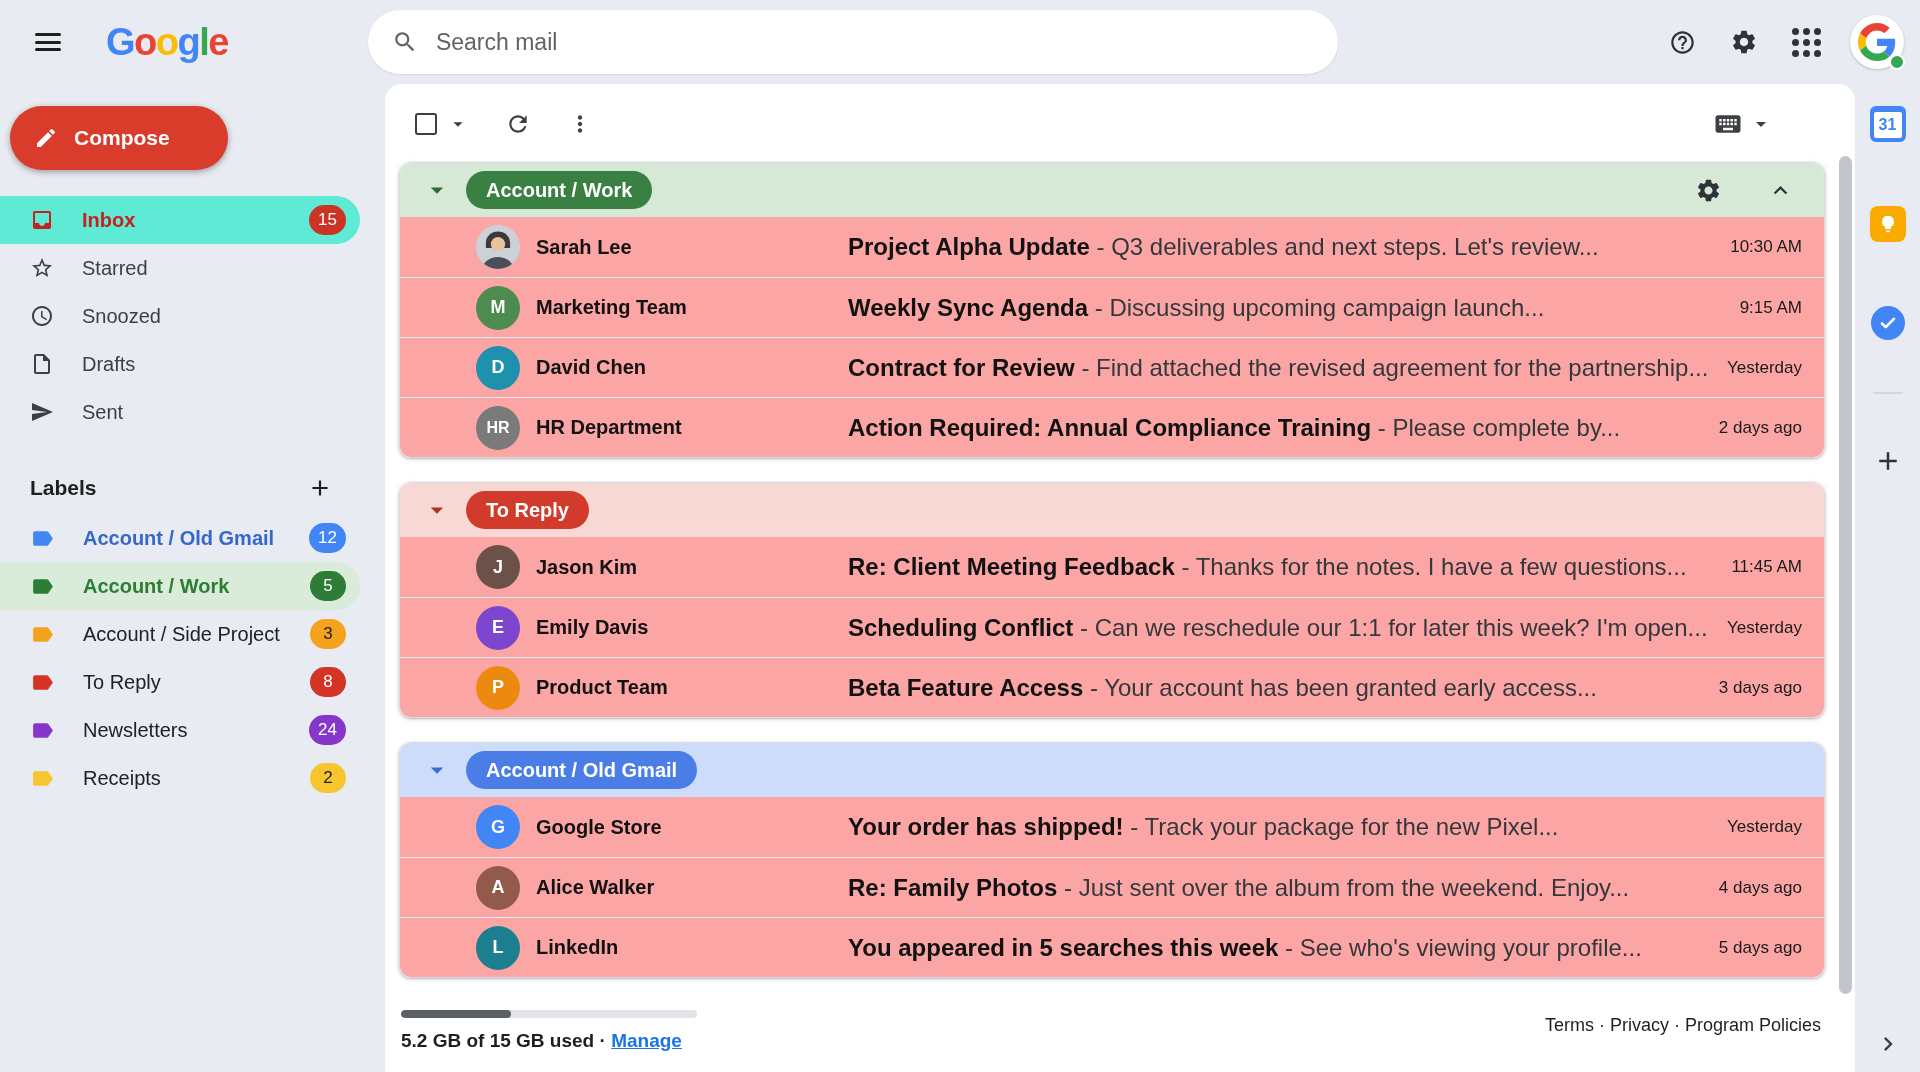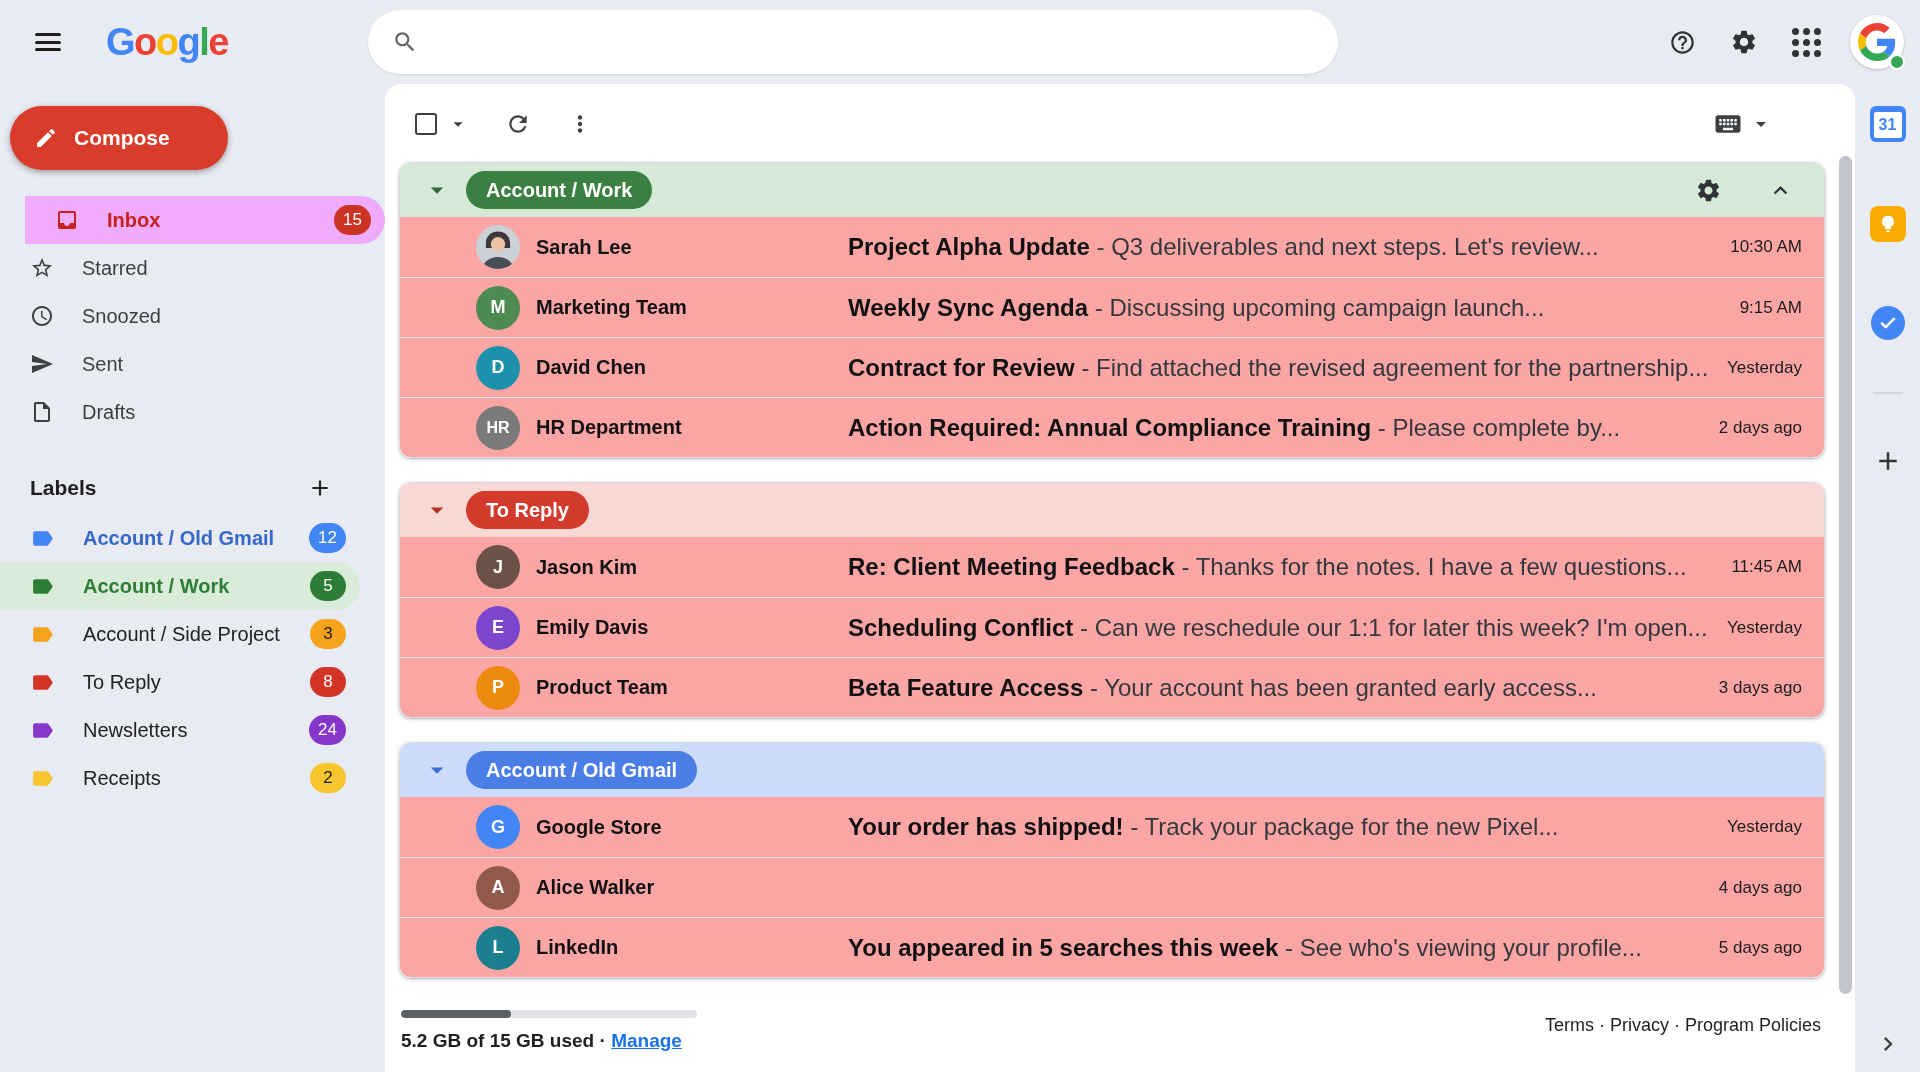--- a/index.html
+++ b/index.html
@@ -104,20 +104,21 @@
         <span></span>
       </div>
   </div>
   <div class="logo"><span style="color: rgb(66, 133, 244);">G</span><span style="color: rgb(234, 67, 53);">o</span><span style="color: rgb(251, 188, 5);">o</span><span style="color: rgb(66, 133, 244);">g</span><span style="color: rgb(52, 168, 83);">l</span><span style="color: rgb(234, 67, 53);">e</span></div>
   <div class="search">
     <span style="color:#5f6368;display:flex">
       <svg width="26" height="26" viewBox="0 0 24 24" fill="currentColor">
           <path d="M15.5 14h-.79l-.28-.27C15.41 12.59 16 11.11 16 9.5 16 5.91 13.09 3 9.5 3S3 5.91 3 9.5 5.91 16 9.5 16c1.61 0 3.09-.59 4.23-1.57l.27.28v.79l5 4.99L20.49 19l-4.99-5zm-6 0C7.01 14 5 11.99 5 9.5S7.01 5 9.5 5 14 7.01 14 9.5 11.99 14 9.5 14z"></path>
         </svg>
     </span>
+    <input placeholder="Search mail" style="">
   </div>
   <div class="top-actions">
     <div class="icon-btn">
       <svg width="27" height="27" viewBox="0 0 24 24" fill="currentColor">
           <path d="M11 18h2v-2h-2v2zm1-16C6.48 2 2 6.48 2 12s4.48 10 10 10 10-4.48 10-10S17.52 2 12 2zm0 18c-4.41 0-8-3.59-8-8s3.59-8 8-8 8 3.59 8 8-3.59 8-8 8zm0-14c-2.21 0-4 1.79-4 4h2c0-1.1.9-2 2-2s2 .9 2 2c0 2-3 1.75-3 5h2c0-2.25 3-2.5 3-5 0-2.21-1.79-4-4-4z"></path>
         </svg>
     </div>
     <div class="icon-btn">
       <svg width="28" height="28" viewBox="0 0 24 24" fill="currentColor">
           <path d="M19.14 12.94c.04-.3.06-.61.06-.94 0-.32-.02-.64-.07-.94l2.03-1.58c.18-.14.23-.41.12-.61l-1.92-3.32c-.12-.22-.37-.29-.59-.22l-2.39.96c-.5-.38-1.03-.7-1.62-.94l-.36-2.54c-.04-.24-.24-.41-.48-.41h-3.84c-.24 0-.43.17-.47.41l-.36 2.54c-.59.24-1.13.57-1.62.94l-2.39-.96c-.22-.08-.47 0-.59.22L2.74 8.87c-.12.21-.08.47.12.61l2.03 1.58c-.05.3-.09.63-.09.94s.02.64.07.94l-2.03 1.58c-.18.14-.23.41-.12.61l1.92 3.32c.12.22.37.29.59.22l2.39-.96c.5.38 1.03.7 1.62.94l.36 2.54c.05.24.24.41.48.41h3.84c.24 0 .44-.17.47-.41l.36-2.54c.59-.24 1.13-.56 1.62-.94l2.39.96c.22.08.47 0 .59-.22l1.92-3.32c.12-.22.07-.47-.12-.61l-2.01-1.58zM12 15.6c-1.98 0-3.6-1.62-3.6-3.6s1.62-3.6 3.6-3.6 3.6 1.62 3.6 3.6-1.62 3.6-3.6 3.6z"></path>
@@ -150,50 +151,50 @@
 
 <aside class="sidebar">
   <button class="compose" style="background: rgb(217, 60, 43);">
     <svg width="24" height="24" viewBox="0 0 24 24" fill="#fff">
         <path d="M3 17.25V21h3.75L17.81 9.94l-3.75-3.75L3 17.25zM20.71 7.04c.39-.39.39-1.02 0-1.41l-2.34-2.34a.9959.9959 0 0 0-1.41 0l-1.83 1.83 3.75 3.75 1.83-1.83z"></path>
       </svg>
     <span>Compose</span>
   </button>
 
   <nav class="nav">
-    <div class="nav-row bold" style="background: #f0abfc; color: rgb(197, 34, 31); margin-left: 25px;">
+    <div class="nav-row bold" style="background: #5eead4; color: rgb(197, 34, 31);">
       <svg width="24" height="24" viewBox="0 0 24 24" fill="currentColor">
           <path d="M19 3H4.99C3.88 3 3 3.9 3 5v14c0 1.1.88 2 1.99 2H19c1.1 0 2-.9 2-2V5c0-1.1-.9-2-2-2zm0 12h-4c0 1.66-1.35 3-3 3s-3-1.34-3-3H4.99V5H19v10z"></path>
         </svg>
       <span class="lbl">Inbox</span>
       <span class="badge" style="background: rgb(203, 52, 37); color: rgb(255, 255, 255);">15</span>
     </div>
     <div class="nav-row" style="color: rgb(60, 64, 67);">
       <svg width="24" height="24" viewBox="0 0 24 24" fill="currentColor">
           <path d="M22 9.24l-7.19-.62L12 2 9.19 8.63 2 9.24l5.46 4.73L5.82 21 12 17.27 18.18 21l-1.63-7.03L22 9.24zM12 15.4l-3.76 2.27 1-4.28-3.32-2.88 4.38-.38L12 6.1l1.71 4.04 4.38.38-3.32 2.88 1 4.28L12 15.4z"></path>
         </svg>
       <span class="lbl">Starred</span>
     </div>
     <div class="nav-row" style="color: rgb(60, 64, 67);">
       <svg width="24" height="24" viewBox="0 0 24 24" fill="currentColor">
           <path d="M11.99 2C6.47 2 2 6.48 2 12s4.47 10 9.99 10C17.52 22 22 17.52 22 12S17.52 2 11.99 2zM12 20c-4.42 0-8-3.58-8-8s3.58-8 8-8 8 3.58 8 8-3.58 8-8 8zm.5-13H11v6l5.25 3.15.75-1.23-4.5-2.67z"></path>
         </svg>
       <span class="lbl">Snoozed</span>
     </div>
     <div class="nav-row" style="color: rgb(60, 64, 67);">
       <svg width="24" height="24" viewBox="0 0 24 24" fill="currentColor">
+          <path d="M14 2H6c-1.1 0-1.99.9-1.99 2L4 20c0 1.1.89 2 1.99 2H18c1.1 0 2-.9 2-2V8l-6-6zm4 18H6V4h7v5h5v11z"></path>
+        </svg>
+      <span class="lbl">Drafts</span>
+    </div>
+    <div class="nav-row" style="color: rgb(60, 64, 67);">
+      <svg width="24" height="24" viewBox="0 0 24 24" fill="currentColor">
           <path d="M2.01 21L23 12 2.01 3 2 10l15 2-15 2z"></path>
         </svg>
       <span class="lbl">Sent</span>
-    </div>
-    <div class="nav-row" style="color: rgb(60, 64, 67);">
-      <svg width="24" height="24" viewBox="0 0 24 24" fill="currentColor">
-          <path d="M14 2H6c-1.1 0-1.99.9-1.99 2L4 20c0 1.1.89 2 1.99 2H18c1.1 0 2-.9 2-2V8l-6-6zm4 18H6V4h7v5h5v11z"></path>
-        </svg>
-      <span class="lbl">Drafts</span>
     </div>
   </nav>
 
   <div class="labels-head">
     <span class="t">Labels</span>
     <span class="plus-btn">
       <svg width="26" height="26" viewBox="0 0 24 24" fill="currentColor">
           <path d="M19 13h-6v6h-2v-6H5v-2h6V5h2v6h6v2z"></path>
         </svg>
     </span>
@@ -393,20 +394,21 @@
         </span>
       <span class="sender">Google Store</span>
       <span class="subjline"><b>Your order has shipped!</b> <span>- Track your package for the new Pixel...</span></span>
       <span class="mtime">Yesterday</span>
     </div>
     <div class="mail-row">
       <span class="avatar" style="background: rgb(146, 90, 75);">
           <span>A</span>
         </span>
       <span class="sender">Alice Walker</span>
+      <span class="subjline"><b>Re: Family Photos</b> <span>- Just sent over the album from the weekend. Enjoy...</span></span>
       <span class="mtime">4 days ago</span>
     </div>
     <div class="mail-row">
       <span class="avatar" style="background: rgb(27, 127, 144);">
           <span>L</span>
         </span>
       <span class="sender">LinkedIn</span>
       <span class="subjline"><b>You appeared in 5 searches this week</b> <span>- See who's viewing your profile...</span></span>
       <span class="mtime">5 days ago</span>
     </div>

